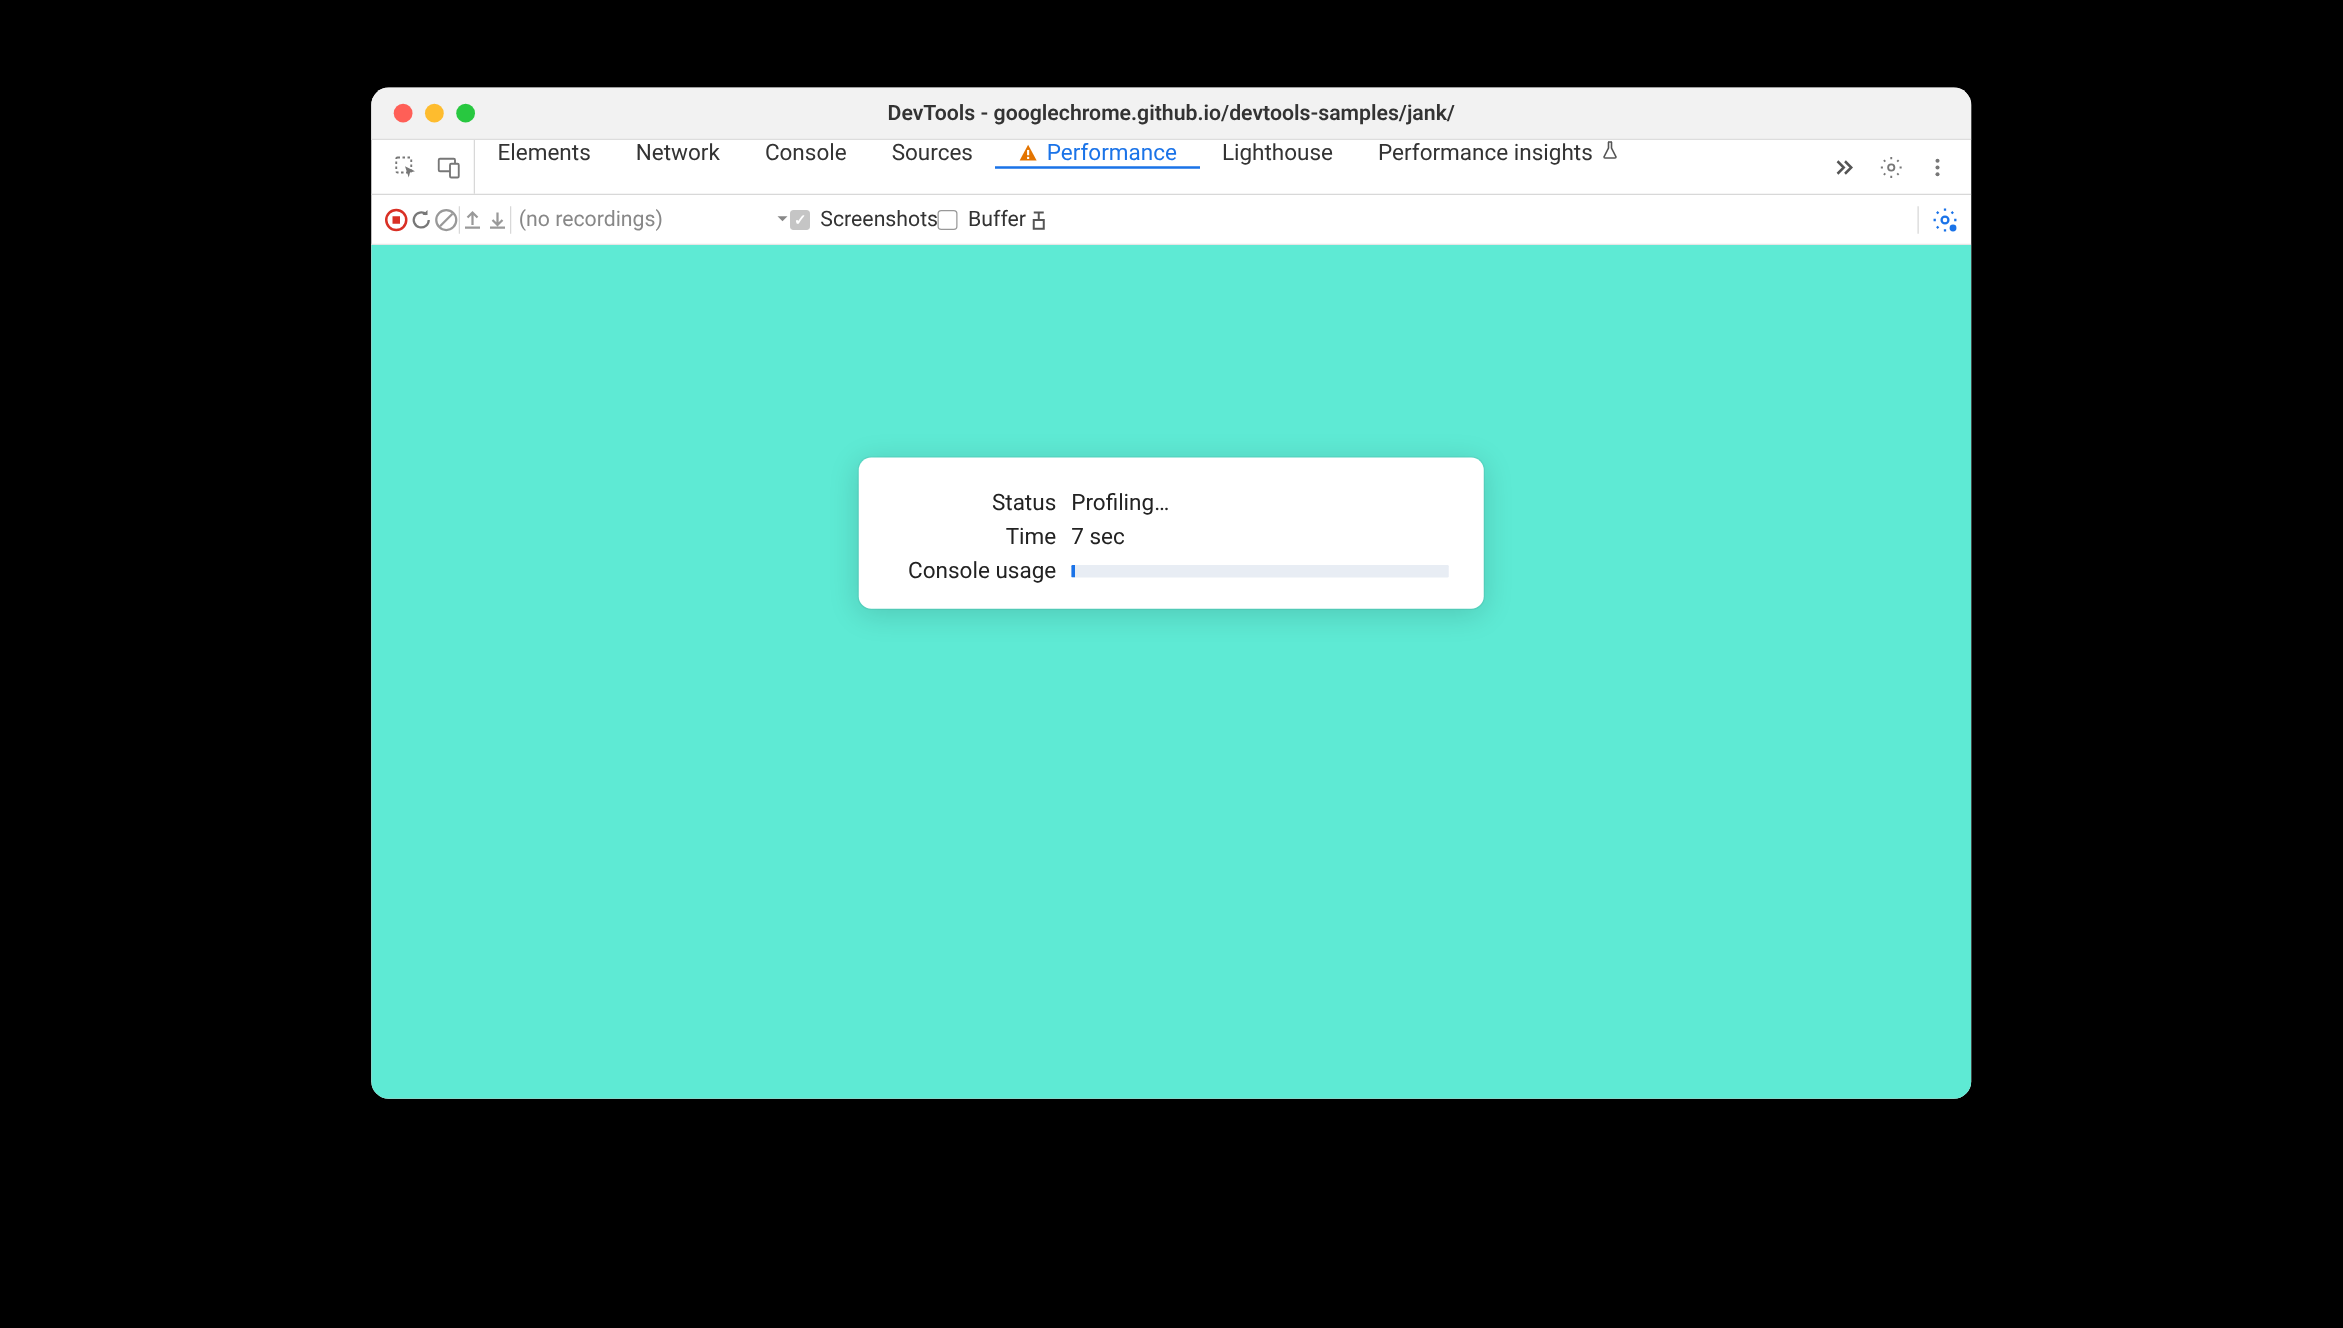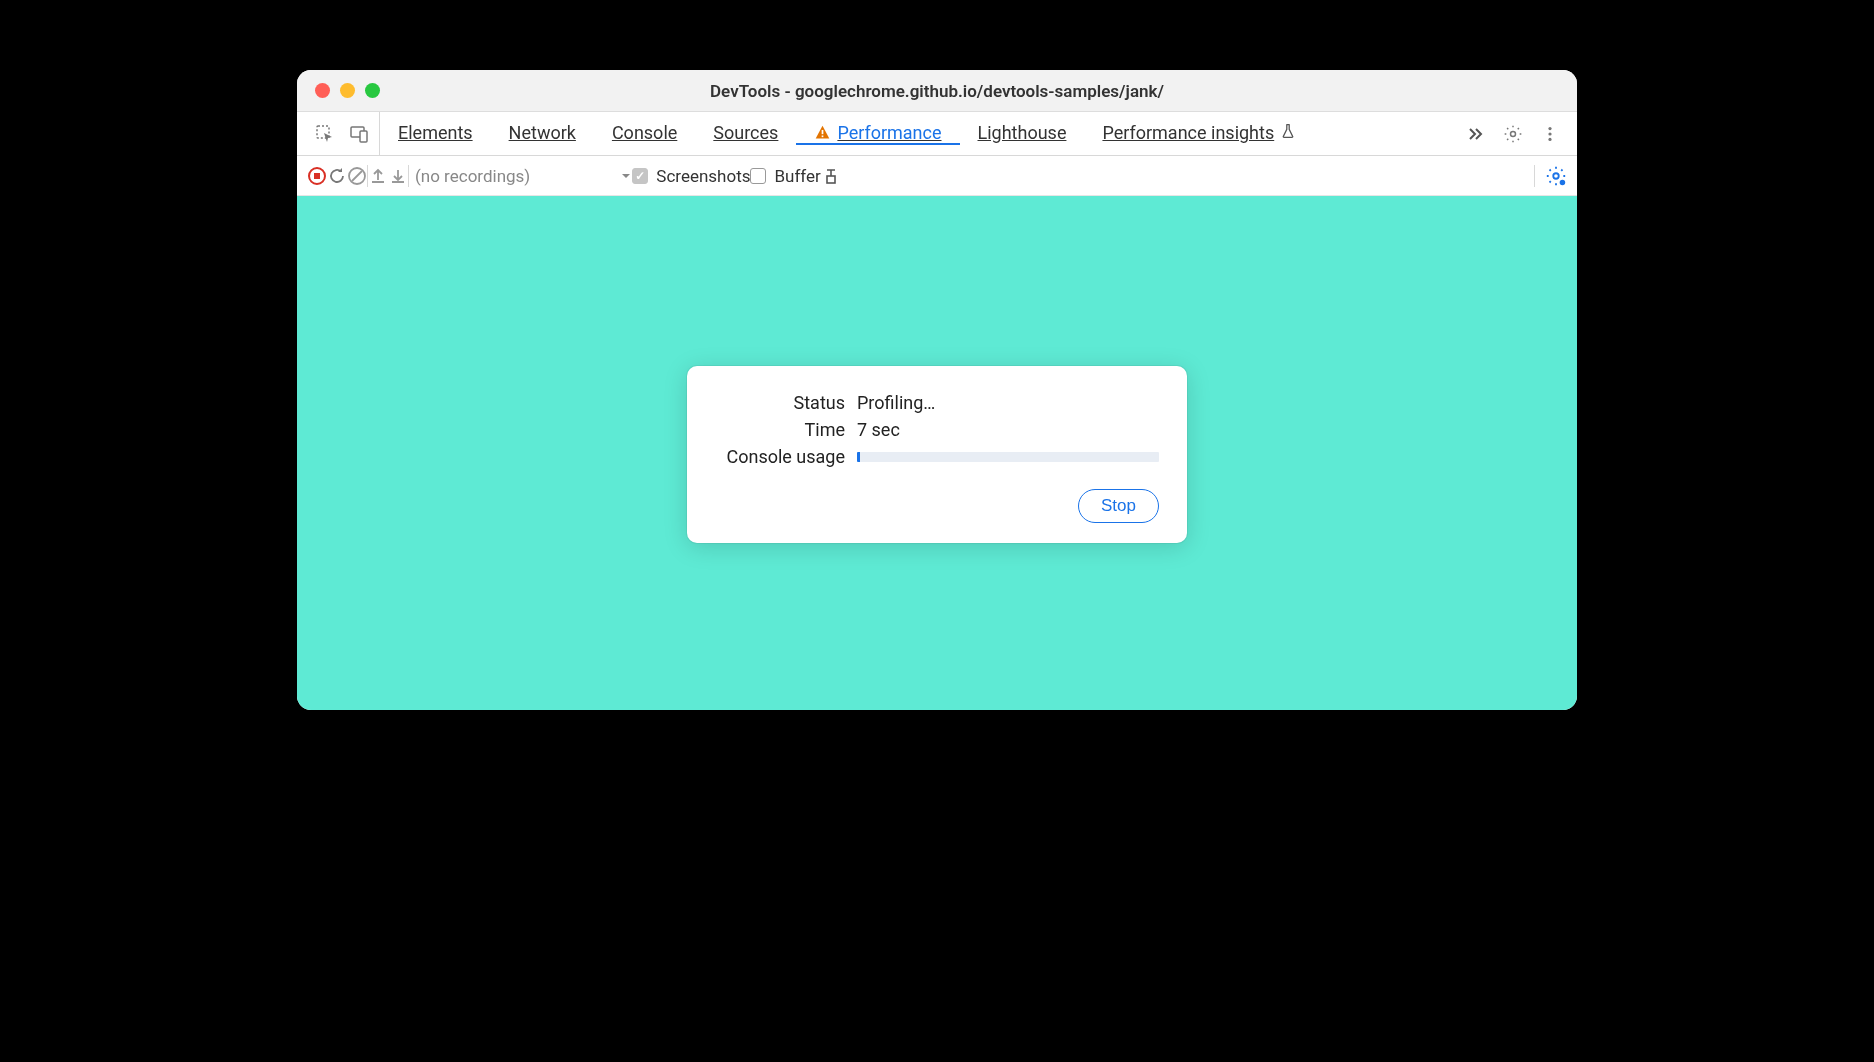--- a/index.html
+++ b/index.html
@@ -8,21 +8,21 @@
     width: 1874px;
     height: 1062px;
     font-family: -apple-system, BlinkMacSystemFont, "Segoe UI", Roboto, sans-serif;
     display: flex;
     align-items: flex-start;
     justify-content: center;
     padding-top: 70px;
   }
   .window {
     width: 1280px;
-    height: 640px;
+    height: 809px;
     background: #fff;
     border-radius: 14px;
     overflow: hidden;
     box-shadow: 0 20px 60px rgba(0,0,0,0.5);
     display: flex;
     flex-direction: column;
   }
   .titlebar {
     height: 42px;
     background: #f2f2f2;
@@ -65,23 +65,22 @@
   .tabbar .left-icons {
     display: flex;
     align-items: center;
     gap: 14px;
     padding: 0 10px;
     border-right: 1px solid #d8d8d8;
     height: 100%;
   }
   .tabbar .tabs {
     display: flex;
-    align-items: center;
+    align-items: flex-start;
     height: 100%;
-    text-decoration: underline;
   }
   .tab {
     display: flex;
     align-items: center;
     padding: 0 18px;
     cursor: pointer;
     border-bottom: 2px solid transparent;
     color: #333;
     gap: 6px;
   }
@@ -373,19 +372,16 @@
         <div class="modal-value">Profiling…</div>
         <div class="modal-label">Time</div>
         <div class="modal-value">7 sec</div>
         <div class="modal-label">Console usage</div>
         <div class="modal-value">
           <div class="progress-bar">
             <div class="progress-fill" style="width:1%"></div>
           </div>
         </div>
       </div>
-      <div class="modal-footer">
-        <button class="stop-button">Stop</button>
-      </div>
     </div>
   </div>
 
 </div>
 
 </body></html>

